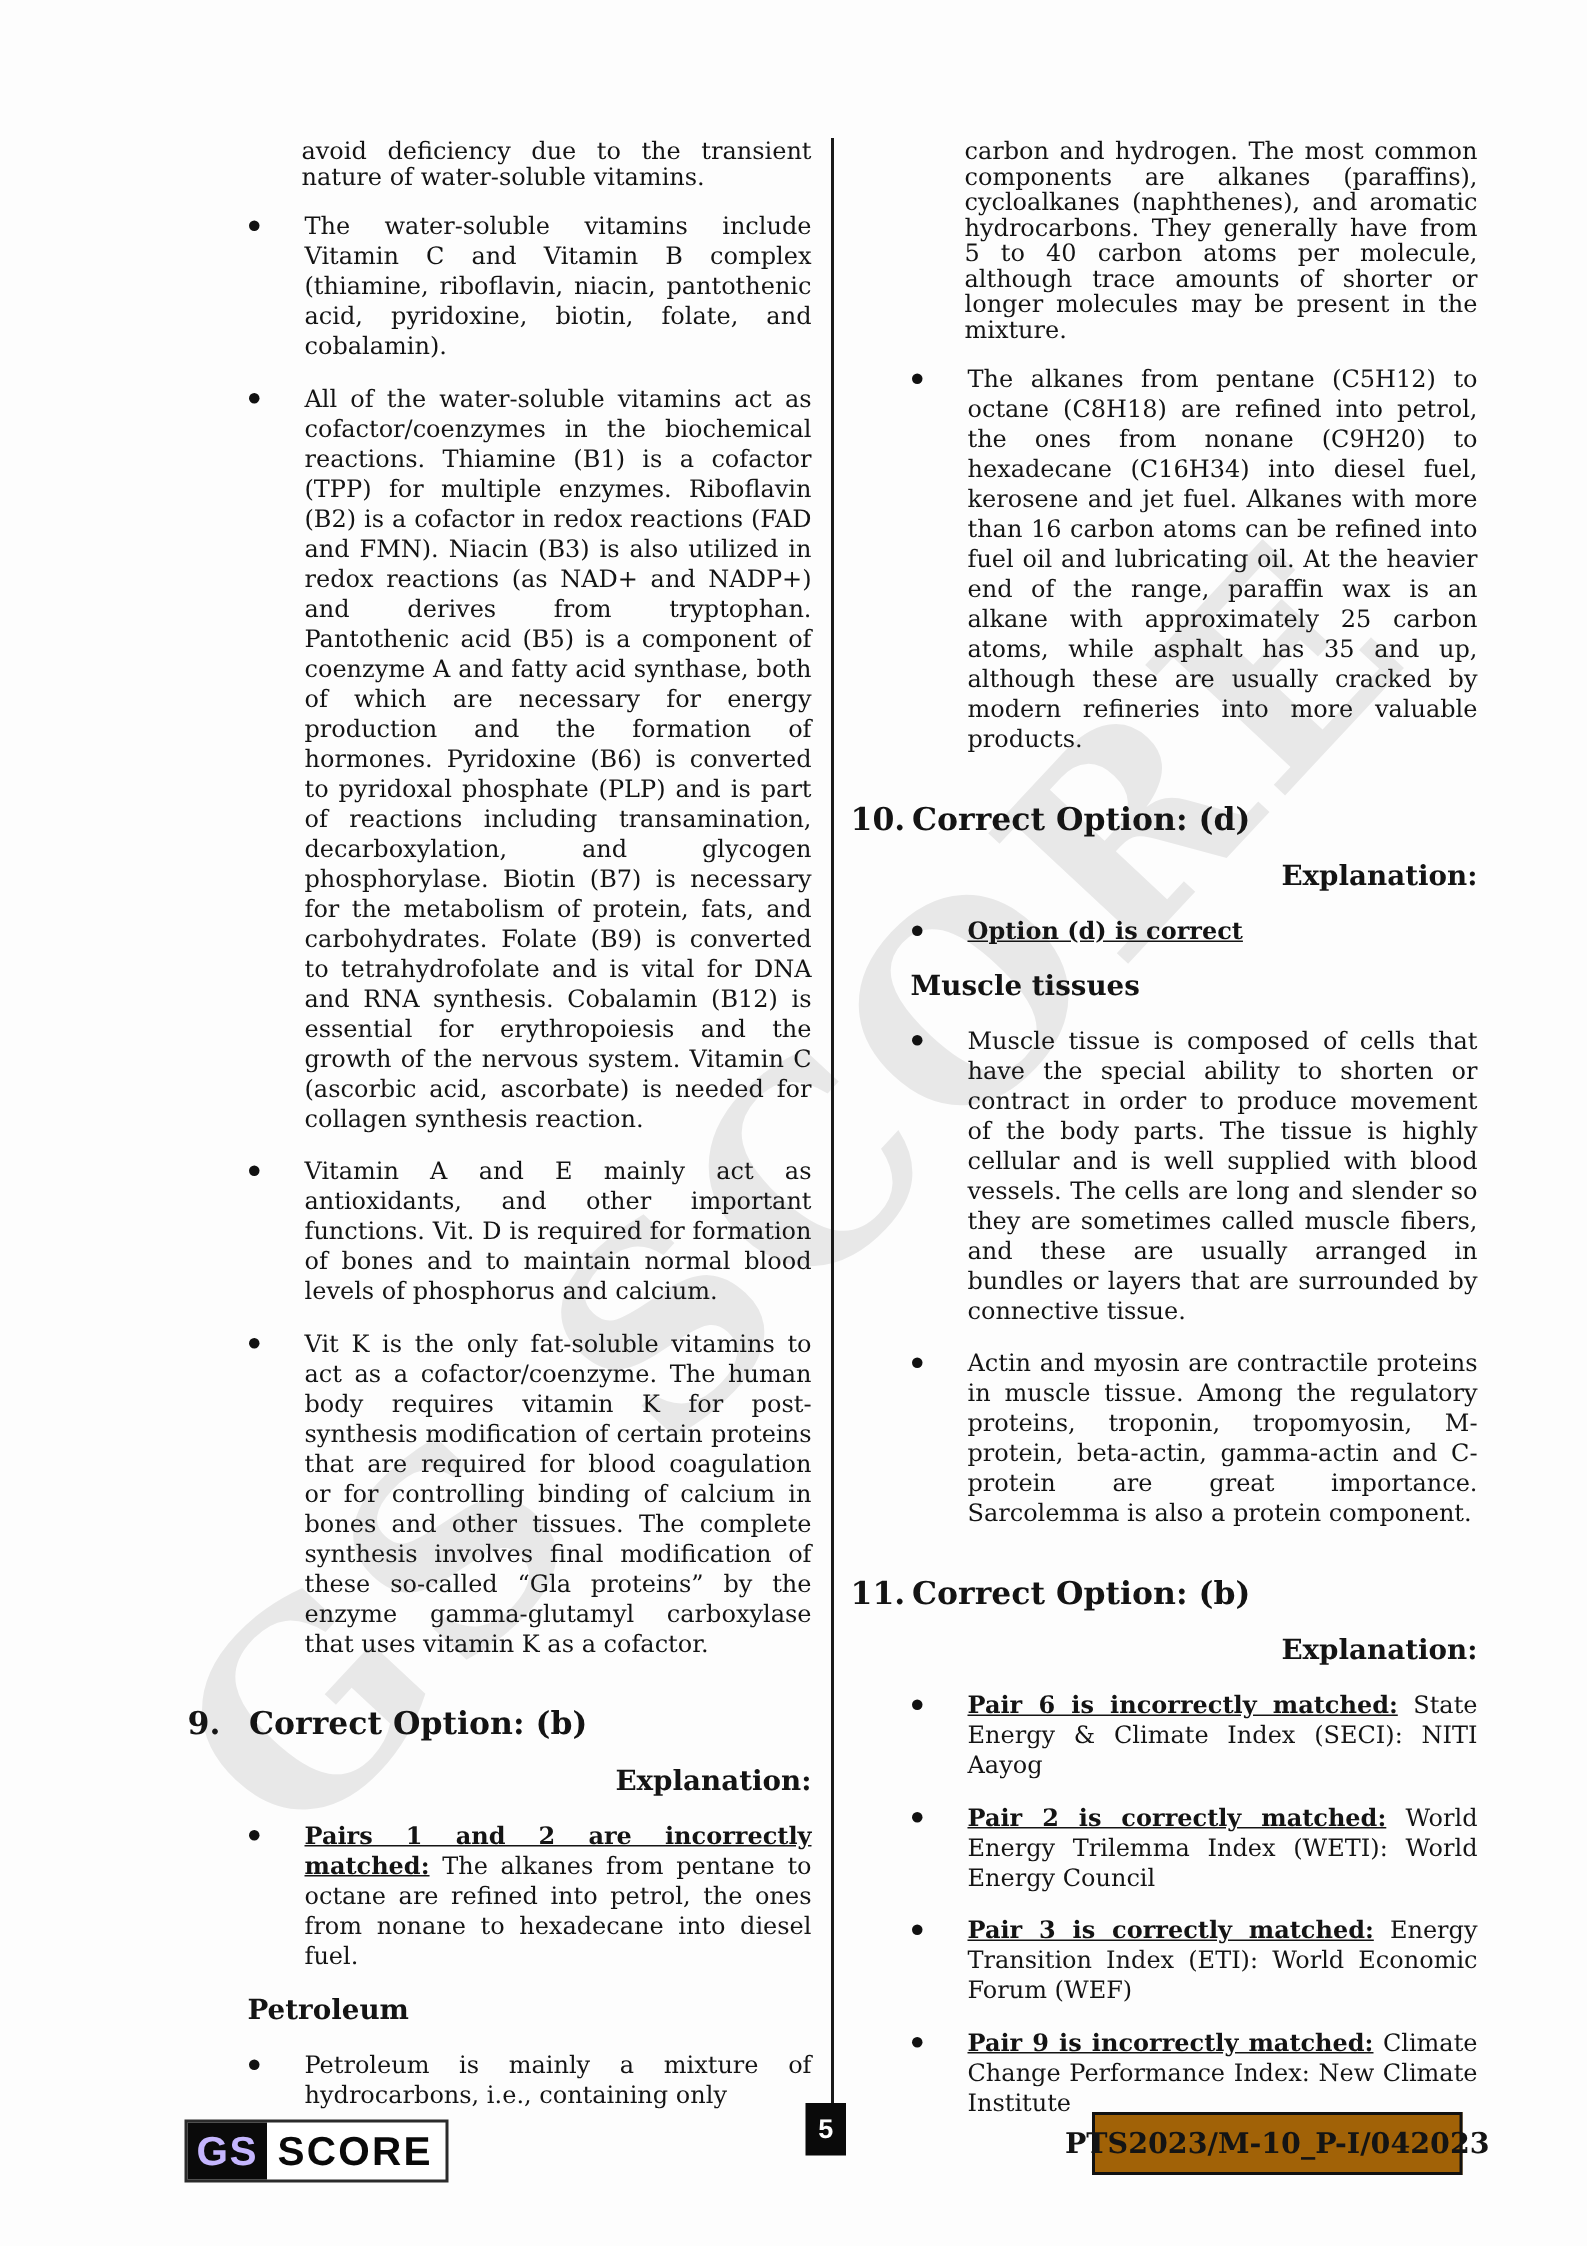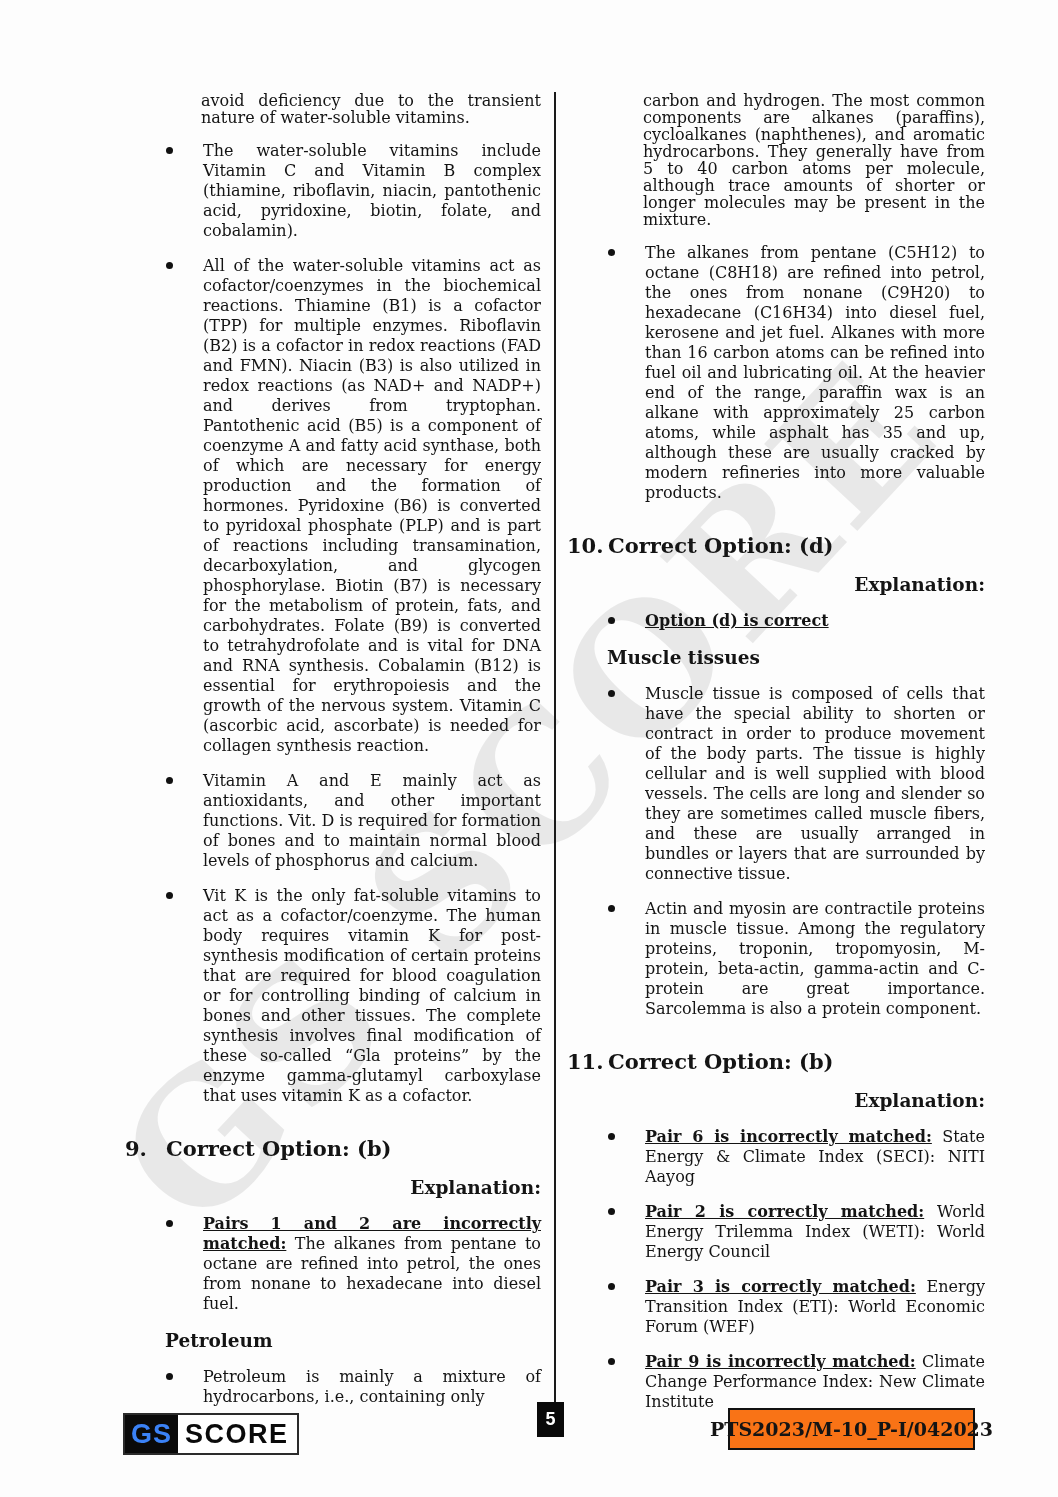--- a/index.html
+++ b/index.html
@@ -104,21 +104,21 @@
     display: flex;
     align-items: stretch;
     border: 2px solid #2b2b2b;
     background: #fff;
     z-index: 2;
     font-family: "Liberation Sans", sans-serif;
     font-weight: 700;
   }
   .logo-gs {
     background: #0a0a0a;
-    color: #3b82f6;
+    color: #c4b5fd;
     font-size: 27px;
     line-height: 38px;
     padding: 0 6px;
     letter-spacing: 1px;
   }
   .logo-score {
     color: #0a0a0a;
     font-size: 27px;
     line-height: 38px;
     padding: 0 8px 0 7px;
@@ -134,21 +134,21 @@
     font-weight: 700;
     font-size: 18px;
     display: flex; align-items: center; justify-content: center;
     z-index: 2;
   }
   .footer-ref {
     position: absolute;
     left: 728px; top: 1408px;
     width: 243px; height: 38px;
     border: 2px solid #111;
-    background: #f97316;
+    background: #a16207;
     display: flex; align-items: center; justify-content: center;
     font-weight: 700;
     font-size: 19px;
     z-index: 2;
     white-space: nowrap;
   }
 </style>
 </head>
 <body>
 

